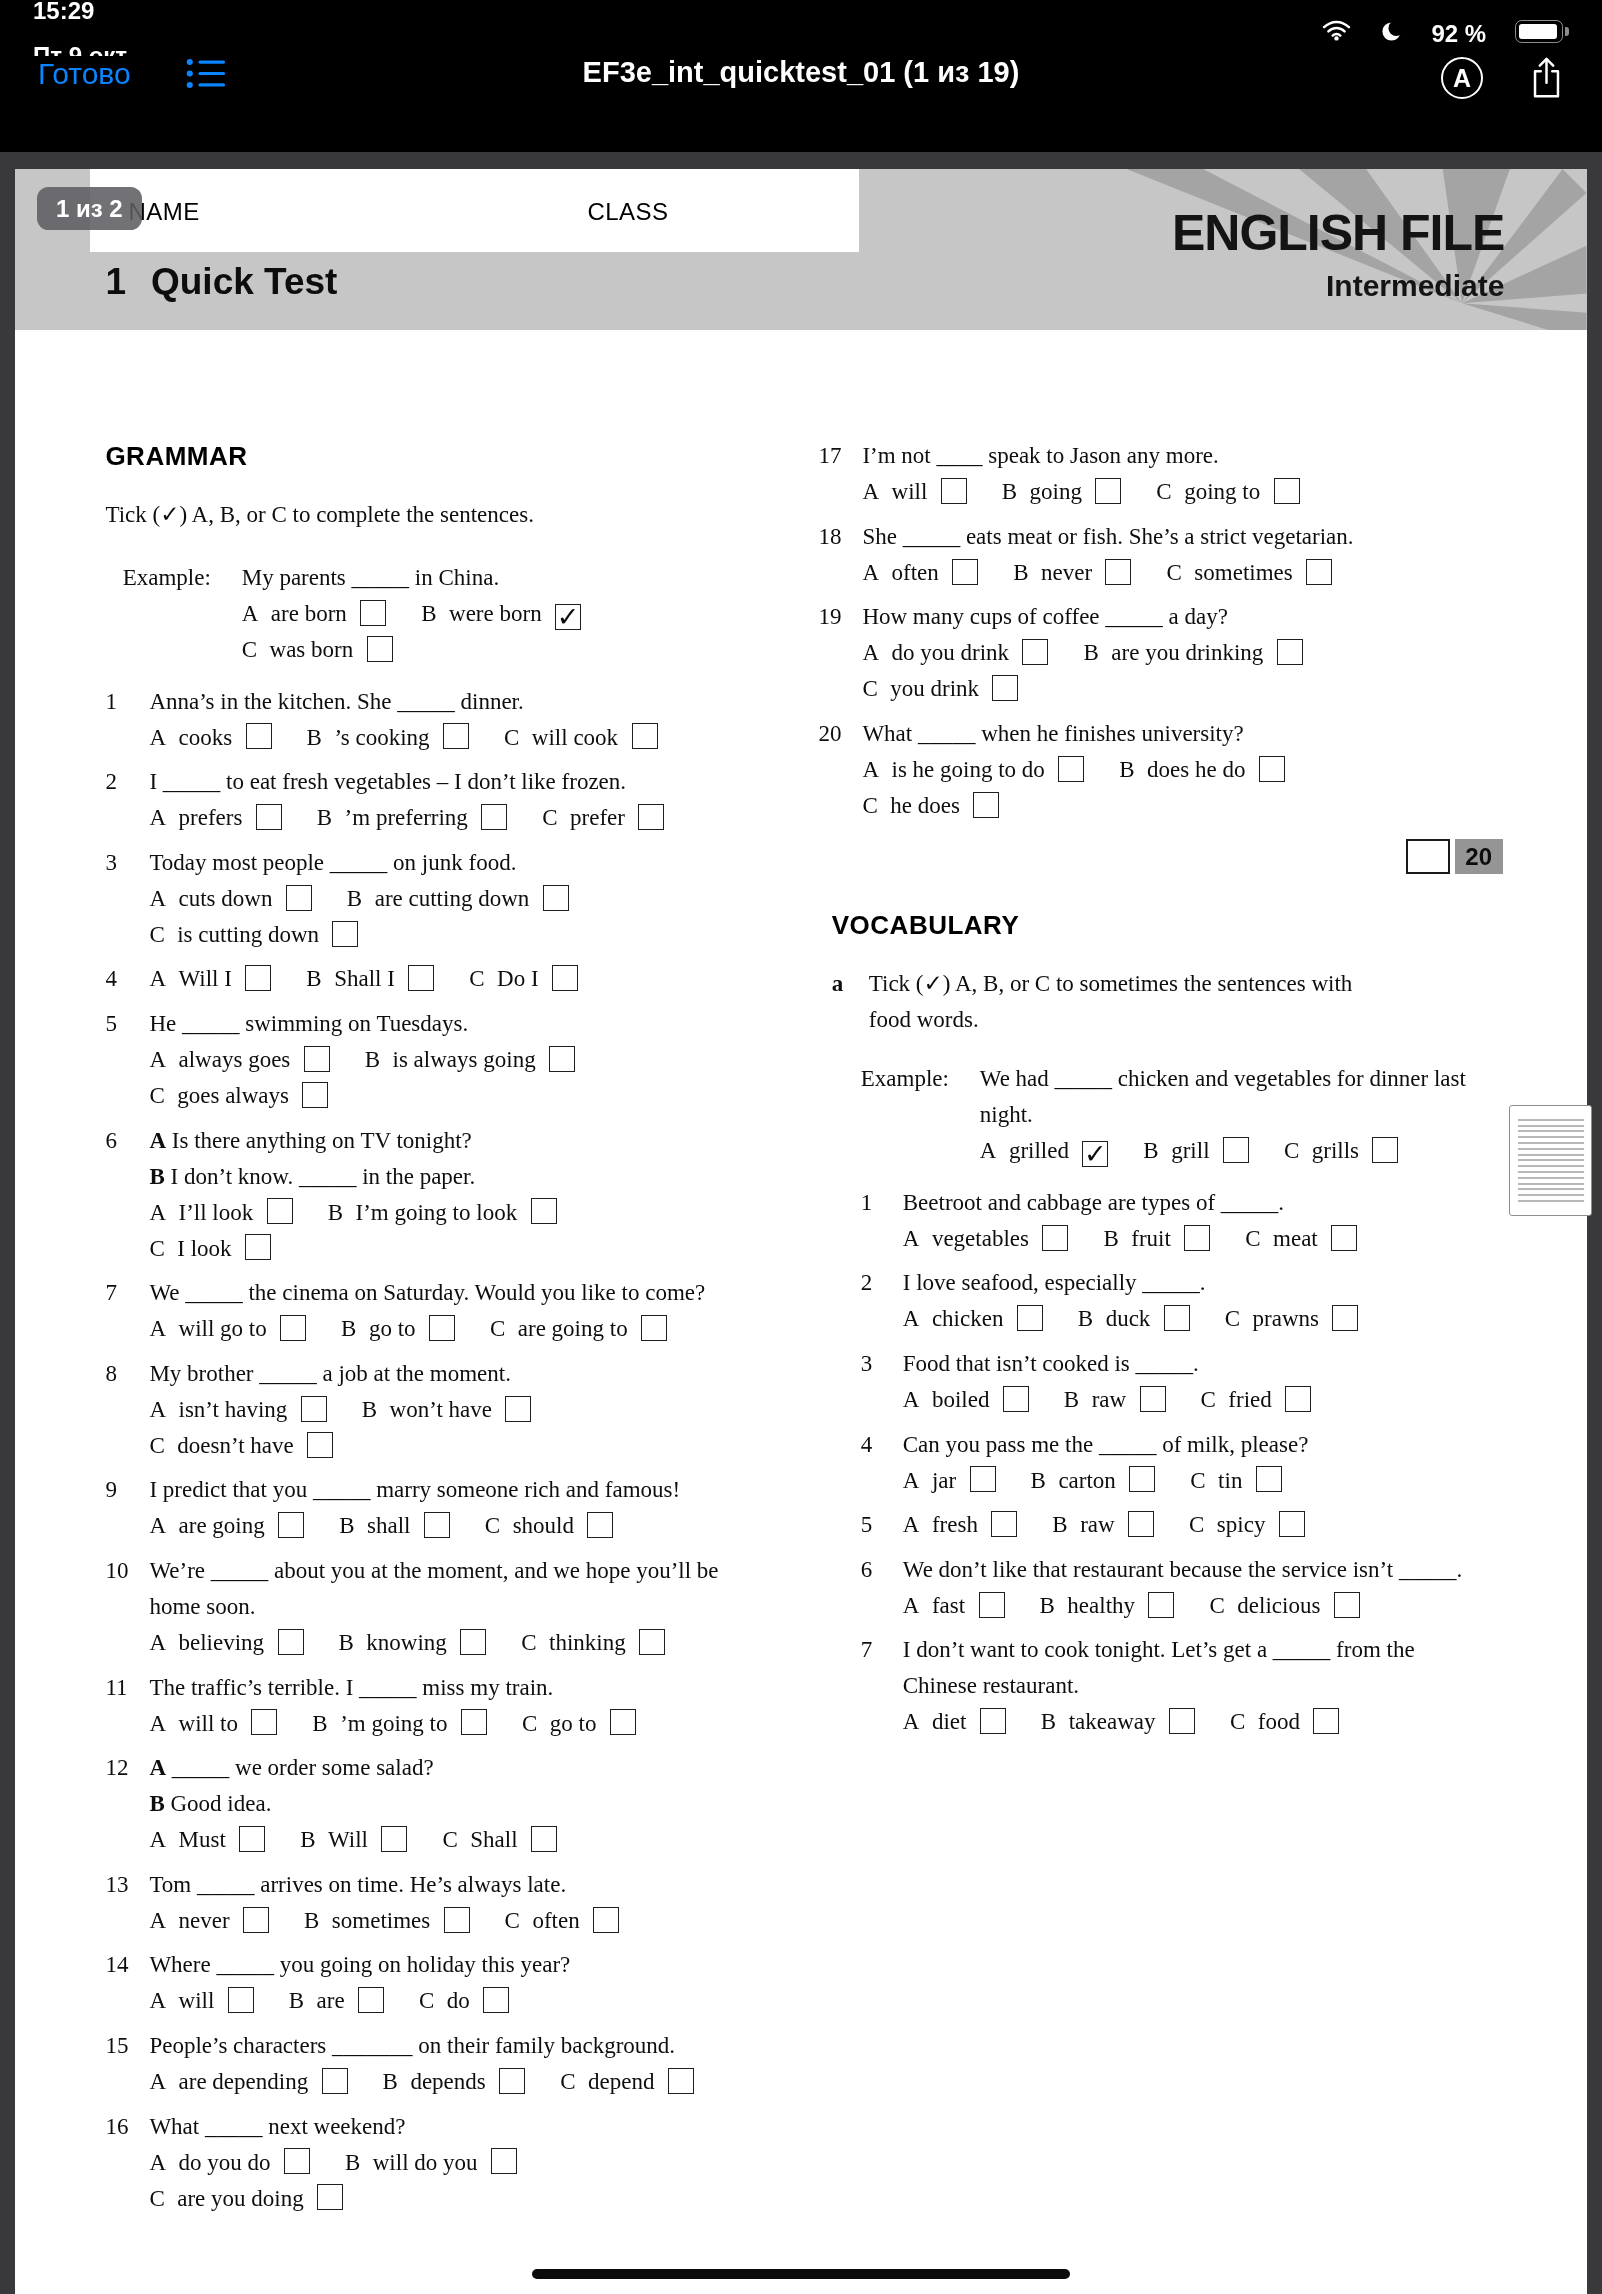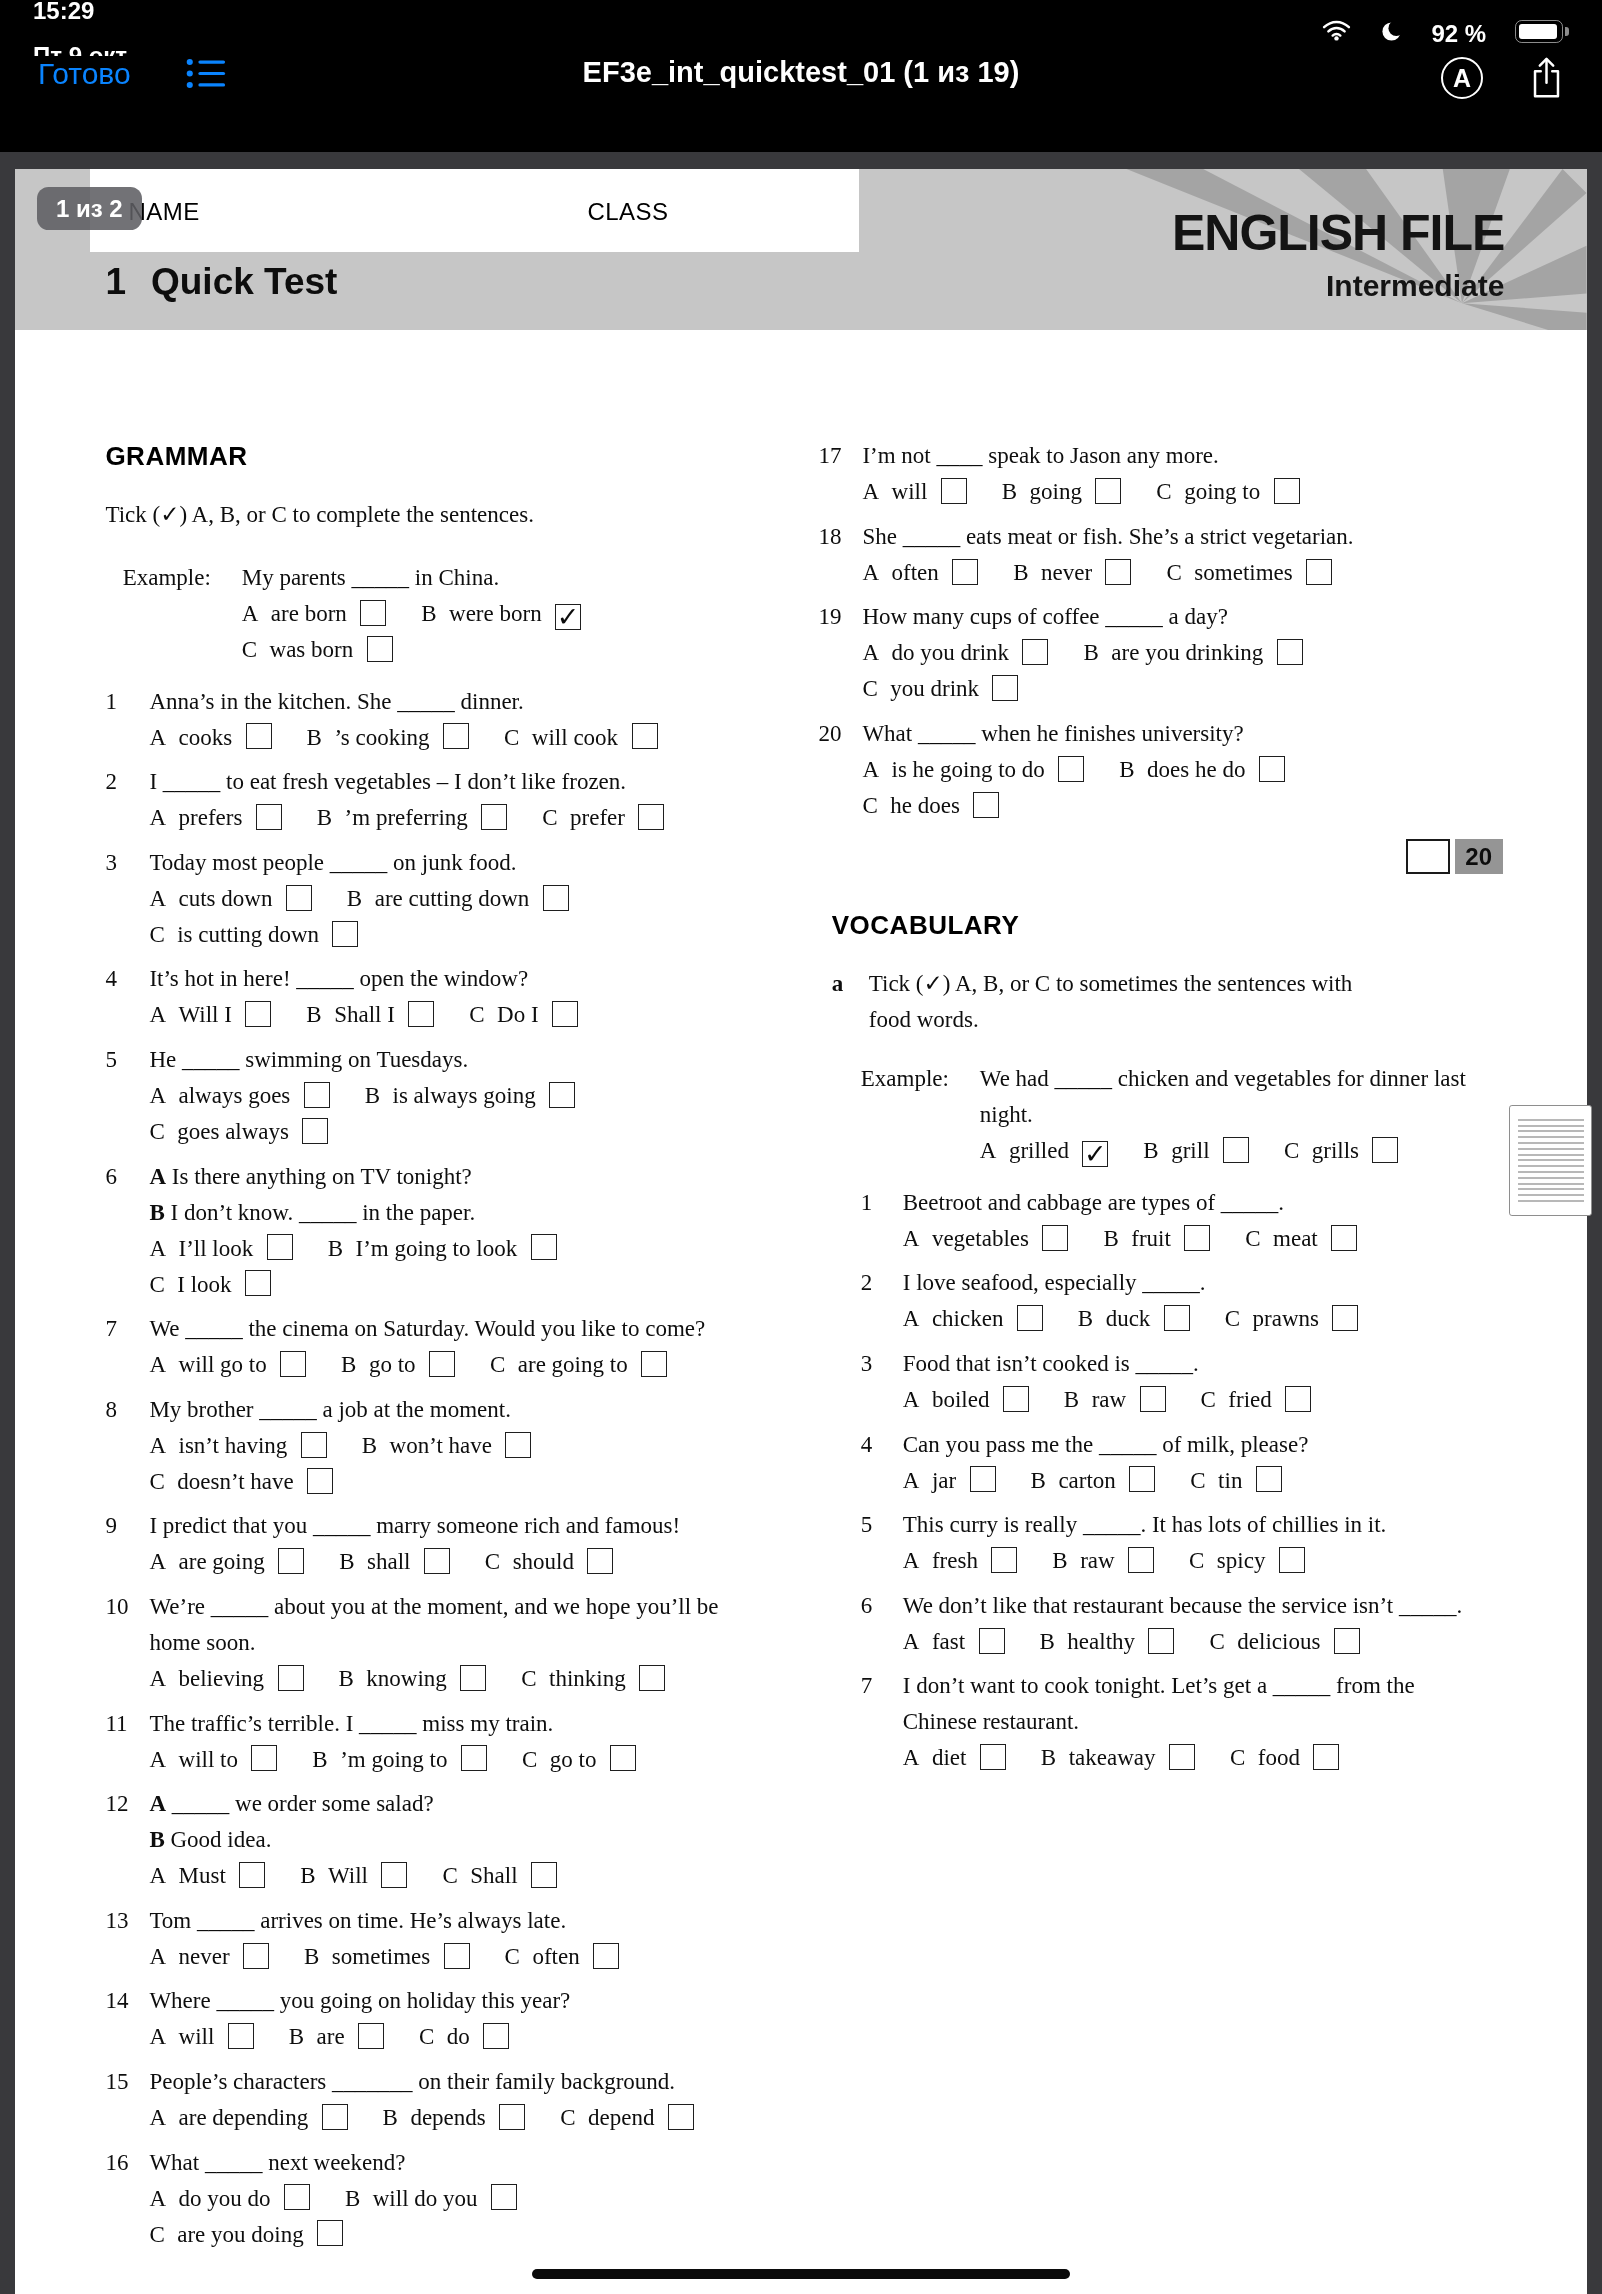--- a/index.html
+++ b/index.html
@@ -178,21 +178,20 @@
           <div class="question">
             <span class="qnum">3</span>
             <div class="qbody">
               <div class="qtext">Today most people _____ on junk food.</div>
               <div class="options"><span class="option"><span class="opt-letter">A</span><span class="opt-label">cuts down</span><span class="checkbox"></span></span><span class="option"><span class="opt-letter">B</span><span class="opt-label">are cutting down</span><span class="checkbox"></span></span><br><span class="option"><span class="opt-letter">C</span><span class="opt-label">is cutting down</span><span class="checkbox"></span></span></div>
             </div>
           </div>
           <div class="question">
             <span class="qnum">4</span>
             <div class="qbody">
-              <div class="qtext">It’s hot in here! _____ open the window?</div>
               <div class="options"><span class="option"><span class="opt-letter">A</span><span class="opt-label">Will I</span><span class="checkbox"></span></span><span class="option"><span class="opt-letter">B</span><span class="opt-label">Shall I</span><span class="checkbox"></span></span><span class="option"><span class="opt-letter">C</span><span class="opt-label">Do I</span><span class="checkbox"></span></span></div>
             </div>
           </div>
           <div class="question">
             <span class="qnum">5</span>
             <div class="qbody">
               <div class="qtext">He _____ swimming on Tuesdays.</div>
               <div class="options"><span class="option"><span class="opt-letter">A</span><span class="opt-label">always goes</span><span class="checkbox"></span></span><span class="option"><span class="opt-letter">B</span><span class="opt-label">is always going</span><span class="checkbox"></span></span><br><span class="option"><span class="opt-letter">C</span><span class="opt-label">goes always</span><span class="checkbox"></span></span></div>
             </div>
           </div>
@@ -353,21 +352,20 @@
             <div class="question">
               <span class="qnum">4</span>
               <div class="qbody">
                 <div class="qtext">Can you pass me the _____ of milk, please?</div>
                 <div class="options"><span class="option"><span class="opt-letter">A</span><span class="opt-label">jar</span><span class="checkbox"></span></span><span class="option"><span class="opt-letter">B</span><span class="opt-label">carton</span><span class="checkbox"></span></span><span class="option"><span class="opt-letter">C</span><span class="opt-label">tin</span><span class="checkbox"></span></span></div>
               </div>
             </div>
             <div class="question">
               <span class="qnum">5</span>
               <div class="qbody">
-                <div class="qtext">This curry is really _____. It has lots of chillies in it.</div>
                 <div class="options"><span class="option"><span class="opt-letter">A</span><span class="opt-label">fresh</span><span class="checkbox"></span></span><span class="option"><span class="opt-letter">B</span><span class="opt-label">raw</span><span class="checkbox"></span></span><span class="option"><span class="opt-letter">C</span><span class="opt-label">spicy</span><span class="checkbox"></span></span></div>
               </div>
             </div>
             <div class="question">
               <span class="qnum">6</span>
               <div class="qbody">
                 <div class="qtext">We don’t like that restaurant because the service isn’t _____.</div>
                 <div class="options"><span class="option"><span class="opt-letter">A</span><span class="opt-label">fast</span><span class="checkbox"></span></span><span class="option"><span class="opt-letter">B</span><span class="opt-label">healthy</span><span class="checkbox"></span></span><span class="option"><span class="opt-letter">C</span><span class="opt-label">delicious</span><span class="checkbox"></span></span></div>
               </div>
             </div>

